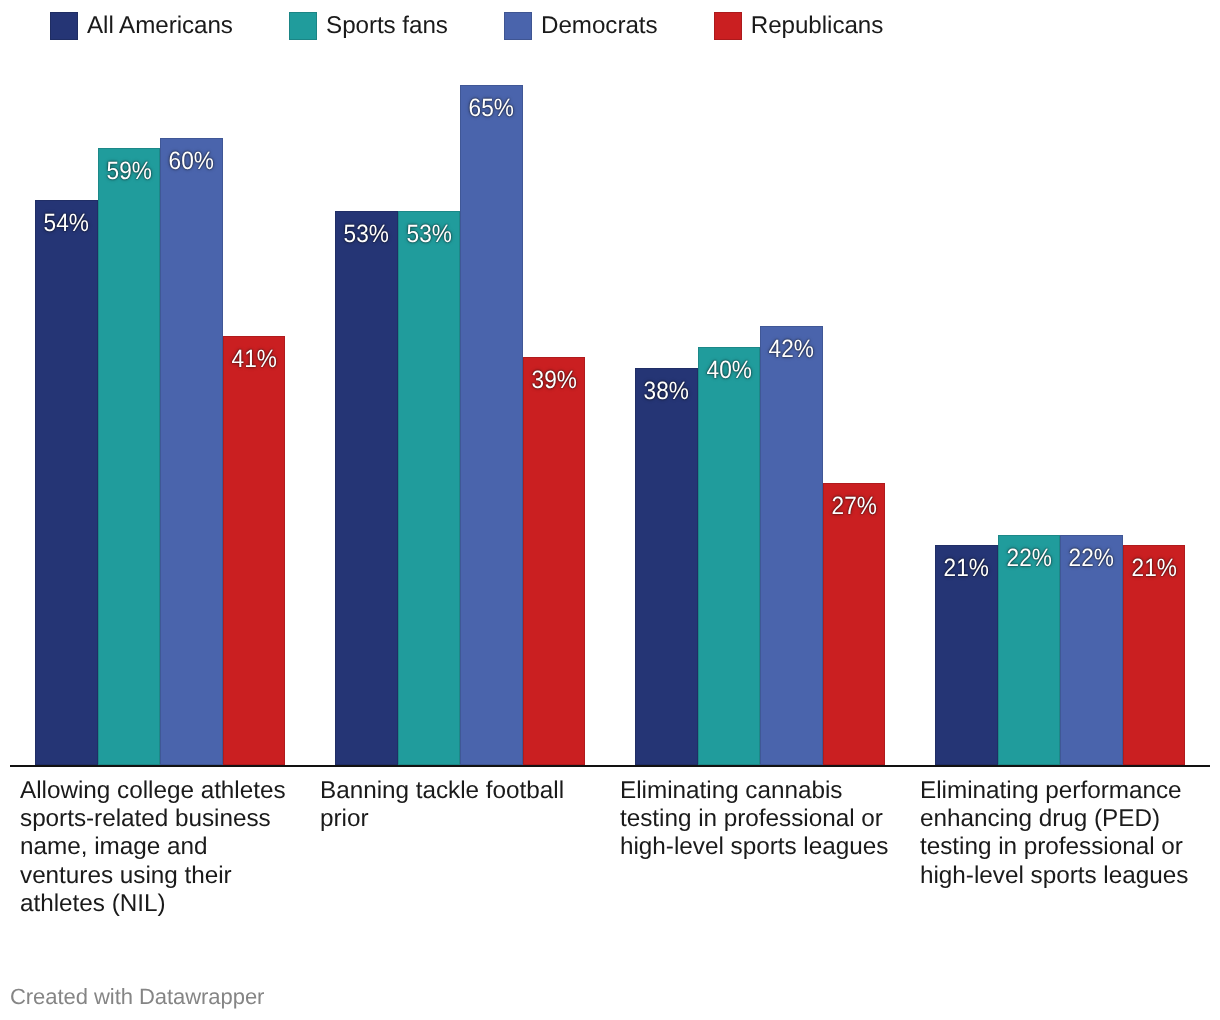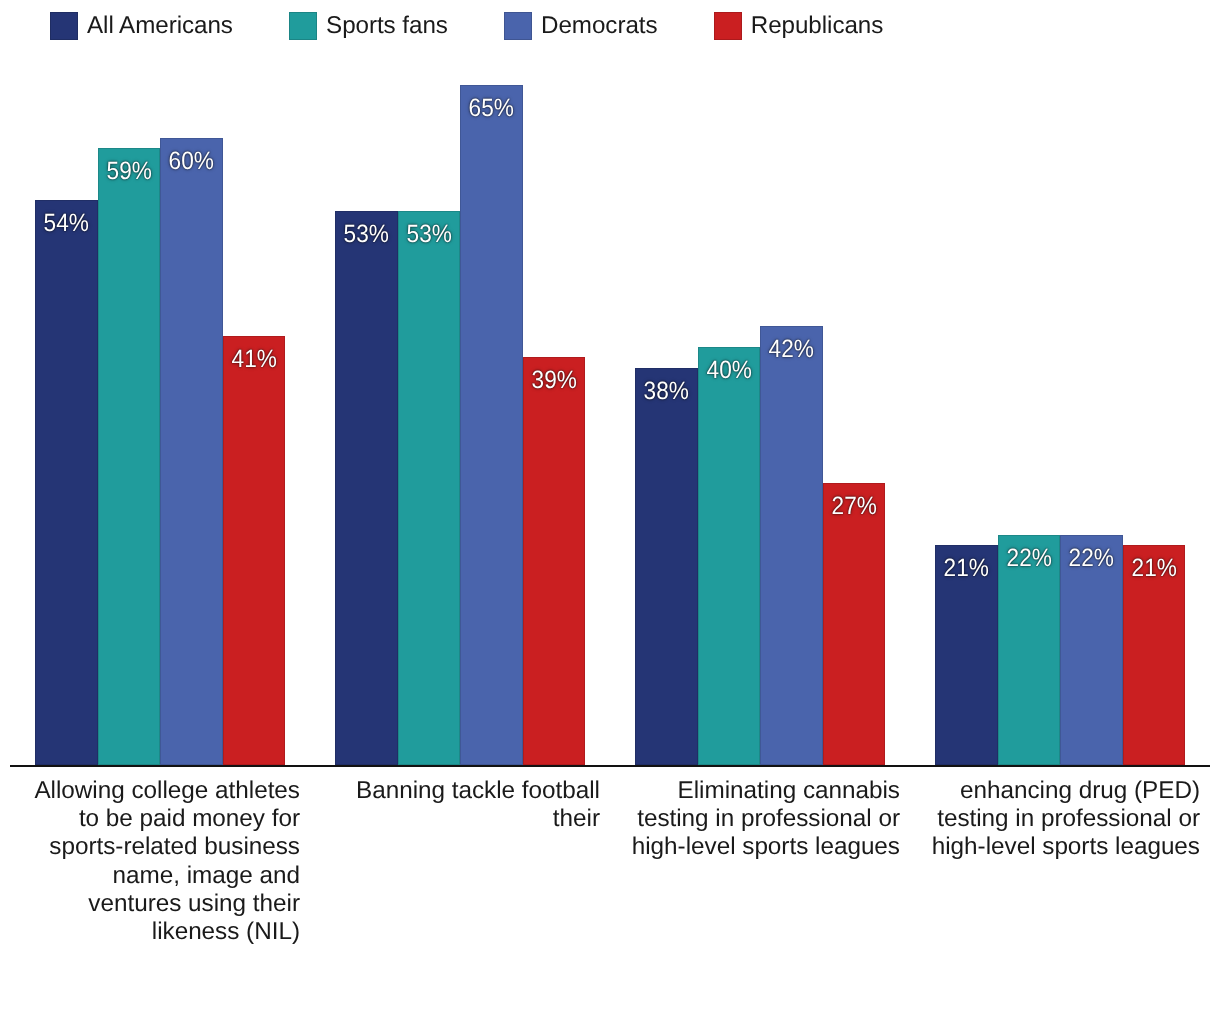--- a/index.html
+++ b/index.html
@@ -23,21 +23,21 @@
   #plot{position:absolute;left:0;top:0;width:1220px;height:1020px;}
   .bar{position:absolute;}
   .bar-label{position:absolute;color:#ffffff;font-size:25px;line-height:1;
              white-space:nowrap;text-align:center;
              transform:scaleX(.905);transform-origin:center center;box-sizing:border-box;
              text-shadow:0 0 1.5px rgba(0,0,0,.70),0 0 3px rgba(0,0,0,.48),
                          0 0 5px rgba(0,0,0,.28);}
 
   #axis{position:absolute;left:10px;top:765px;width:1200px;height:2px;background:#121212;}
 
-  .cat-label{position:absolute;text-align:right;font-size:24.3px;line-height:28.2px;
+  .cat-label{position:absolute;text-align:left;font-size:24.3px;line-height:28.2px;
              color:var(--text-color,#1a1a1a);letter-spacing:-.02px;}
   .cat-label span{display:block;white-space:nowrap;}
 
   #credit{position:absolute;left:10px;top:984px;font-size:22px;line-height:25px;
           color:#858585;letter-spacing:-.05px;}
 </style>
 </head>
 <body>
 
 <div id="root" style="background: rgb(255, 255, 255);">
@@ -63,37 +63,36 @@
       <div class="bar" style="left: 35px; top: 200.43px; width: 62.5px; height: 564.57px; background: rgb(37, 53, 117); box-shadow: rgb(32, 46, 102) 0px 0px 0px 1px inset;"></div>
       <div class="bar-label" style="left: 35px; top: 211.33px; width: 62.5px; color: rgb(255, 255, 255);">54%</div>
       <div class="bar" style="left: 97.5px; top: 148.155px; width: 62.5px; height: 616.845px; background: rgb(32, 156, 156); box-shadow: rgb(28, 136, 136) 0px 0px 0px 1px inset;"></div>
       <div class="bar-label" style="left: 97.5px; top: 159.055px; width: 62.5px; color: rgb(255, 255, 255);">59%</div>
       <div class="bar" style="left: 160px; top: 137.7px; width: 62.5px; height: 627.3px; background: rgb(74, 100, 172); box-shadow: rgb(64, 87, 150) 0px 0px 0px 1px inset;"></div>
       <div class="bar-label" style="left: 160px; top: 148.6px; width: 62.5px; color: rgb(255, 255, 255);">60%</div>
       <div class="bar" style="left: 222.5px; top: 336.345px; width: 62.5px; height: 428.655px; background: rgb(202, 31, 33); box-shadow: rgb(176, 27, 29) 0px 0px 0px 1px inset;"></div>
       <div class="bar-label" style="left: 222.5px; top: 347.245px; width: 62.5px; color: rgb(255, 255, 255);">41%</div>
       <div class="cat-label" style="left: 20px; top: 777px; width: 280px;">
         <span>Allowing college athletes</span>
-        <span>to be paid money for</span>
         <span>sports-related business</span>
         <span>name, image and</span>
         <span>ventures using their</span>
-        <span>likeness (NIL)</span>
+        <span>athletes (NIL)</span>
       </div>
       <div class="bar" style="left: 335px; top: 210.885px; width: 62.5px; height: 554.115px; background: rgb(37, 53, 117); box-shadow: rgb(32, 46, 102) 0px 0px 0px 1px inset;"></div>
       <div class="bar-label" style="left: 335px; top: 221.785px; width: 62.5px; color: rgb(255, 255, 255);">53%</div>
       <div class="bar" style="left: 397.5px; top: 210.885px; width: 62.5px; height: 554.115px; background: rgb(32, 156, 156); box-shadow: rgb(28, 136, 136) 0px 0px 0px 1px inset;"></div>
       <div class="bar-label" style="left: 397.5px; top: 221.785px; width: 62.5px; color: rgb(255, 255, 255);">53%</div>
       <div class="bar" style="left: 460px; top: 85.425px; width: 62.5px; height: 679.575px; background: rgb(74, 100, 172); box-shadow: rgb(64, 87, 150) 0px 0px 0px 1px inset;"></div>
       <div class="bar-label" style="left: 460px; top: 96.325px; width: 62.5px; color: rgb(255, 255, 255);">65%</div>
       <div class="bar" style="left: 522.5px; top: 357.255px; width: 62.5px; height: 407.745px; background: rgb(202, 31, 33); box-shadow: rgb(176, 27, 29) 0px 0px 0px 1px inset;"></div>
       <div class="bar-label" style="left: 522.5px; top: 368.155px; width: 62.5px; color: rgb(255, 255, 255);">39%</div>
       <div class="cat-label" style="left: 320px; top: 777px; width: 280px;">
         <span>Banning tackle football</span>
-        <span>their</span>
+        <span>prior</span>
       </div>
       <div class="bar" style="left: 635px; top: 367.71px; width: 62.5px; height: 397.29px; background: rgb(37, 53, 117); box-shadow: rgb(32, 46, 102) 0px 0px 0px 1px inset;"></div>
       <div class="bar-label" style="left: 635px; top: 378.61px; width: 62.5px; color: rgb(255, 255, 255);">38%</div>
       <div class="bar" style="left: 697.5px; top: 346.8px; width: 62.5px; height: 418.2px; background: rgb(32, 156, 156); box-shadow: rgb(28, 136, 136) 0px 0px 0px 1px inset;"></div>
       <div class="bar-label" style="left: 697.5px; top: 357.7px; width: 62.5px; color: rgb(255, 255, 255);">40%</div>
       <div class="bar" style="left: 760px; top: 325.89px; width: 62.5px; height: 439.11px; background: rgb(74, 100, 172); box-shadow: rgb(64, 87, 150) 0px 0px 0px 1px inset;"></div>
       <div class="bar-label" style="left: 760px; top: 336.79px; width: 62.5px; color: rgb(255, 255, 255);">42%</div>
       <div class="bar" style="left: 822.5px; top: 482.715px; width: 62.5px; height: 282.285px; background: rgb(202, 31, 33); box-shadow: rgb(176, 27, 29) 0px 0px 0px 1px inset;"></div>
       <div class="bar-label" style="left: 822.5px; top: 493.615px; width: 62.5px; color: rgb(255, 255, 255);">27%</div>
       <div class="cat-label" style="left: 620px; top: 777px; width: 280px;">
@@ -103,19 +102,21 @@
       </div>
       <div class="bar" style="left: 935px; top: 545.445px; width: 62.5px; height: 219.555px; background: rgb(37, 53, 117); box-shadow: rgb(32, 46, 102) 0px 0px 0px 1px inset;"></div>
       <div class="bar-label" style="left: 935px; top: 556.345px; width: 62.5px; color: rgb(255, 255, 255);">21%</div>
       <div class="bar" style="left: 997.5px; top: 534.99px; width: 62.5px; height: 230.01px; background: rgb(32, 156, 156); box-shadow: rgb(28, 136, 136) 0px 0px 0px 1px inset;"></div>
       <div class="bar-label" style="left: 997.5px; top: 545.89px; width: 62.5px; color: rgb(255, 255, 255);">22%</div>
       <div class="bar" style="left: 1060px; top: 534.99px; width: 62.5px; height: 230.01px; background: rgb(74, 100, 172); box-shadow: rgb(64, 87, 150) 0px 0px 0px 1px inset;"></div>
       <div class="bar-label" style="left: 1060px; top: 545.89px; width: 62.5px; color: rgb(255, 255, 255);">22%</div>
       <div class="bar" style="left: 1122.5px; top: 545.445px; width: 62.5px; height: 219.555px; background: rgb(202, 31, 33); box-shadow: rgb(176, 27, 29) 0px 0px 0px 1px inset;"></div>
       <div class="bar-label" style="left: 1122.5px; top: 556.345px; width: 62.5px; color: rgb(255, 255, 255);">21%</div>
       <div class="cat-label" style="left: 920px; top: 777px; width: 280px;">
+        <span>Eliminating performance</span>
         <span>enhancing drug (PED)</span>
         <span>testing in professional or</span>
         <span>high-level sports leagues</span>
       </div>
     </div>
   <div id="axis" style="background: rgb(18, 18, 18);"></div>
+  <div id="credit" style="color: rgb(133, 133, 133);">Created with Datawrapper</div>
 </div>
 
 </body></html>

